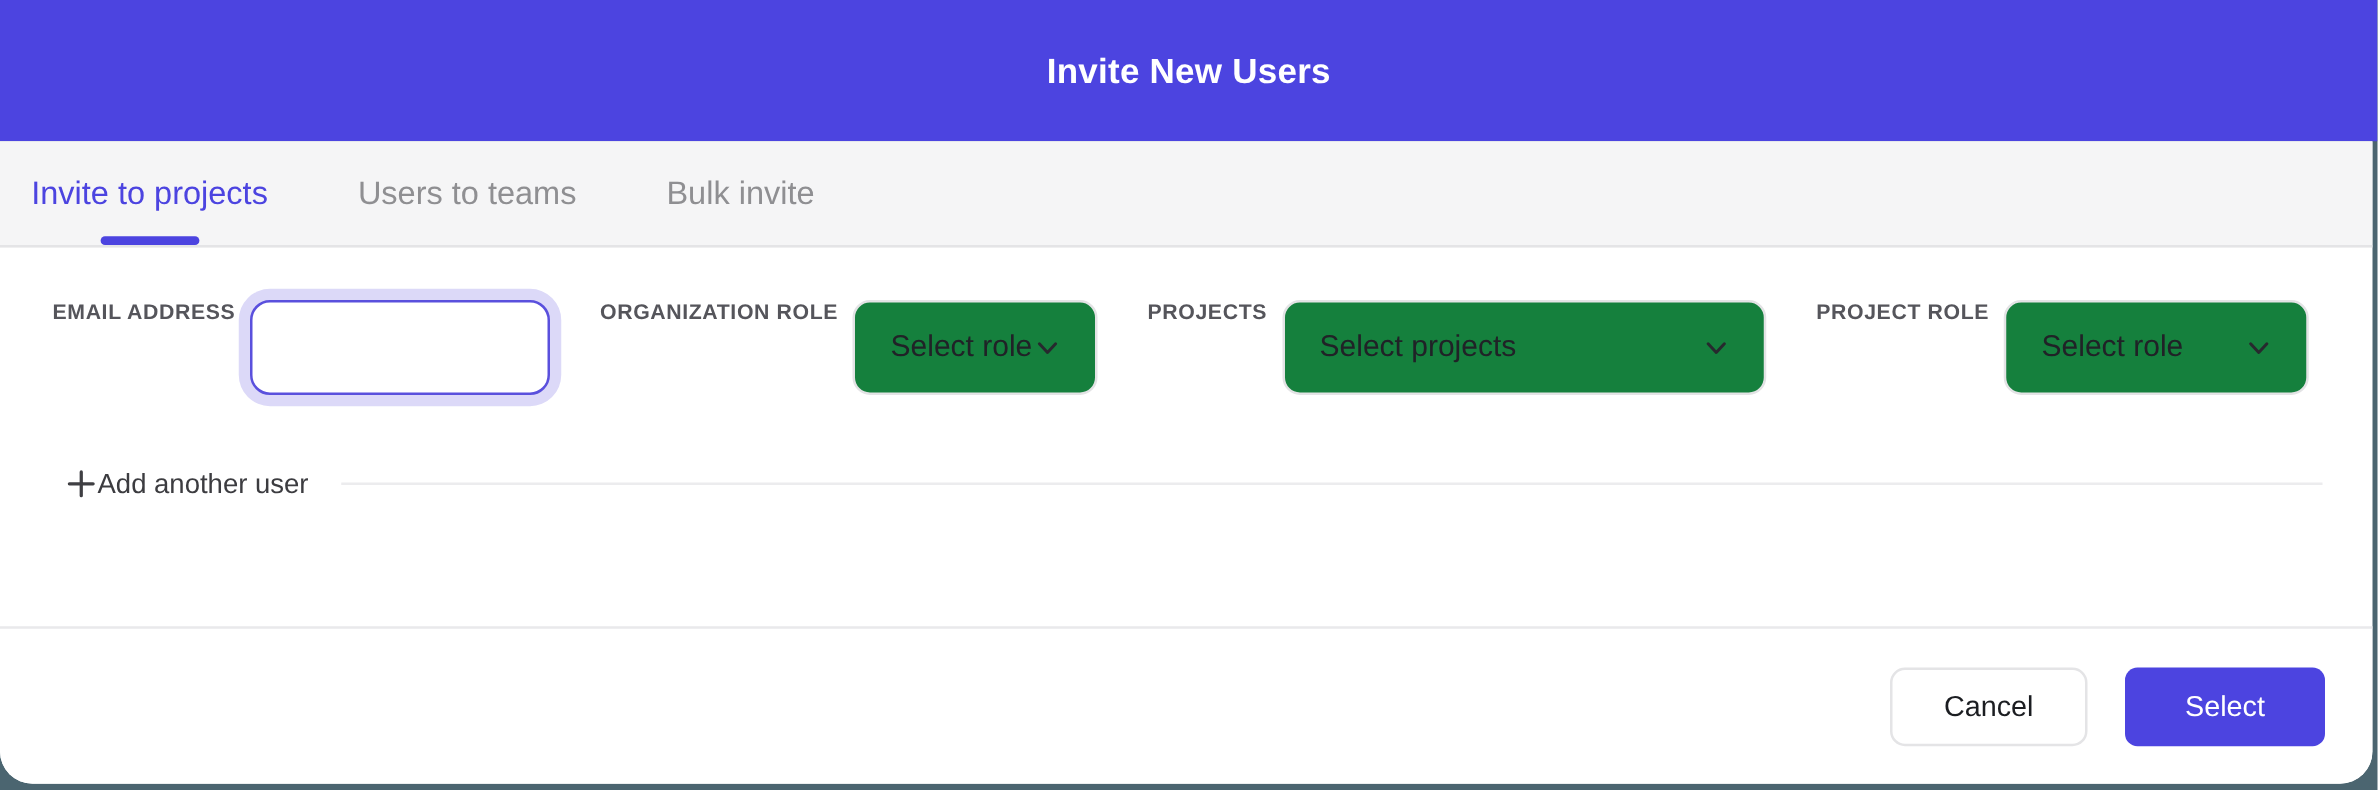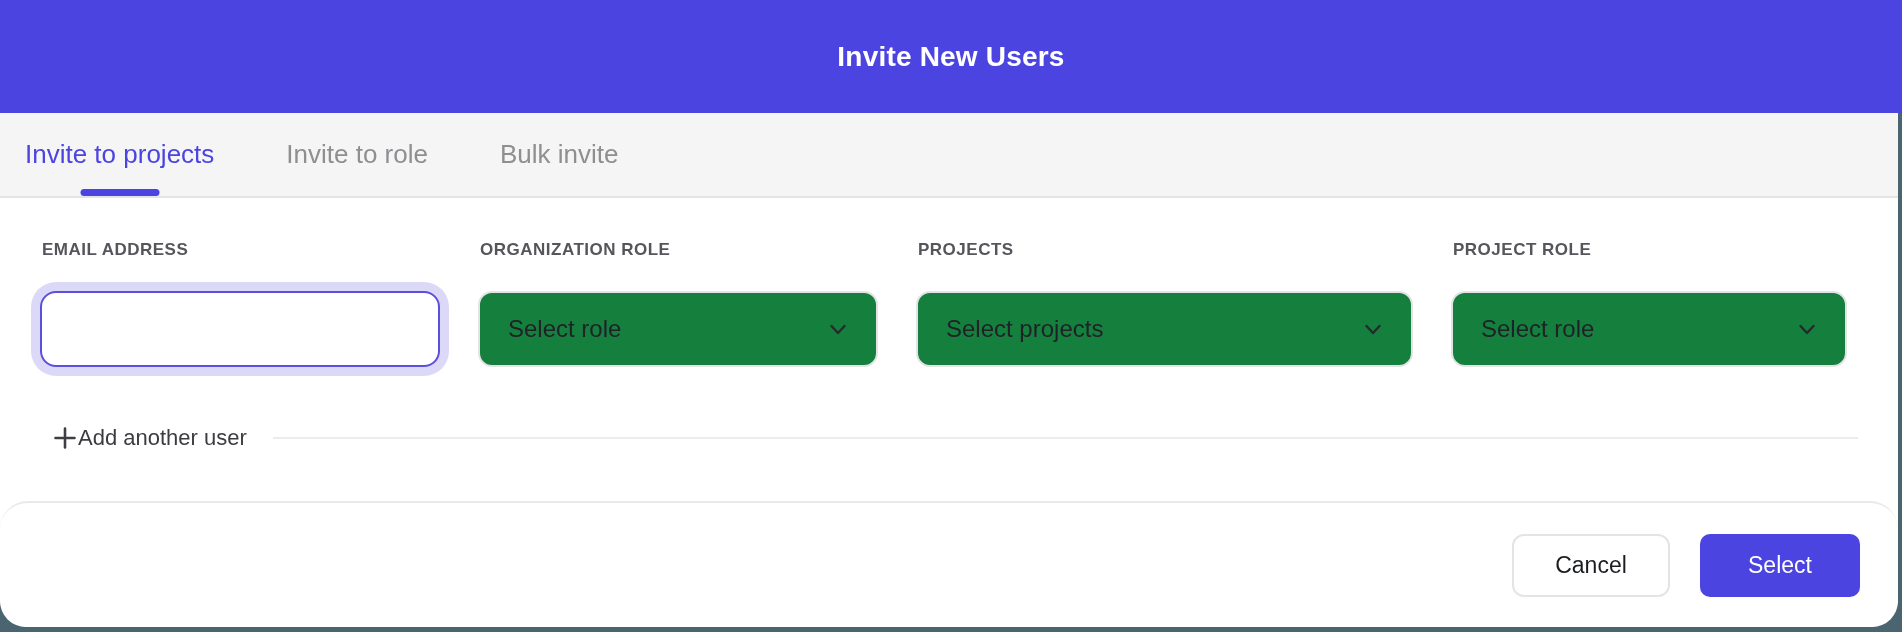--- a/index.html
+++ b/index.html
@@ -39,21 +39,21 @@
     font-size:26px;color:#8f8f92;cursor:pointer;white-space:nowrap;
   }
   .tab.active{color:var(--accent);}
   .tab-underline{
     position:absolute;bottom:0;left:50%;transform:translateX(-50%);
     width:79px;height:7px;border-radius:4px;background:var(--accent);
   }
   
   .form-area{padding:42px 40px 0 40px;}
   .fields-row{display:flex;gap:38px;}
-  .field-col{display:flex;flex-direction:column;}
+  .field-col{display:flex;flex-direction:row;gap:12px;}
   .field-col.c-email{width:400px;}
   .field-col.c-orgrole{width:400px;}
   .field-col.c-projects{width:497px;}
   .field-col.c-projrole{width:396px;}
   .field-label{
     font-size:17px;font-weight:bold;color:#55555b;letter-spacing:.5px;
     margin:0 0 31px 2px;white-space:nowrap;
   }
   .email-input{
     width:100%;height:76px;
@@ -80,21 +80,21 @@
     font-size:22px;font-weight:500;color:#3c3c40;white-space:nowrap;
   }
   .add-user-divider{
     flex:1;height:2px;background:#ececee;margin-left:26px;
   }
   
   .dialog-footer{
     position:absolute;left:0;bottom:0;width:100%;height:126px;
     background:#ffffff;border-top:2px solid #e9e9eb;
     display:flex;align-items:center;justify-content:flex-end;
-    gap:30px;padding-right:38px;border-radius:28px;
+    gap:30px;padding-right:38px;
   }
   .btn{
     height:63px;border-radius:12px;font-size:23px;font-weight:500;
     display:flex;align-items:center;justify-content:center;
     cursor:pointer;font-family:"Liberation Sans", sans-serif;
   }
   .btn-cancel{
     width:158px;background:#ffffff;border:2px solid #e4e4e6;color:#1b1d21;
   }
   .btn-invite{
@@ -109,21 +109,21 @@
 </header>
 
 <div class="modal-body">
 
   <nav class="tab-bar">
       <div class="tab active">
         <span>Invite to projects</span>
         <span class="tab-underline"></span>
       </div>
       <div class="tab">
-        <span>Invite to role</span>
+        <span>Users to teams</span>
       </div>
       <div class="tab">
         <span>Bulk invite</span>
       </div>
     </nav>
 
   <div class="form-area">
     <div class="fields-row">
 
       <div class="field-col c-email">

